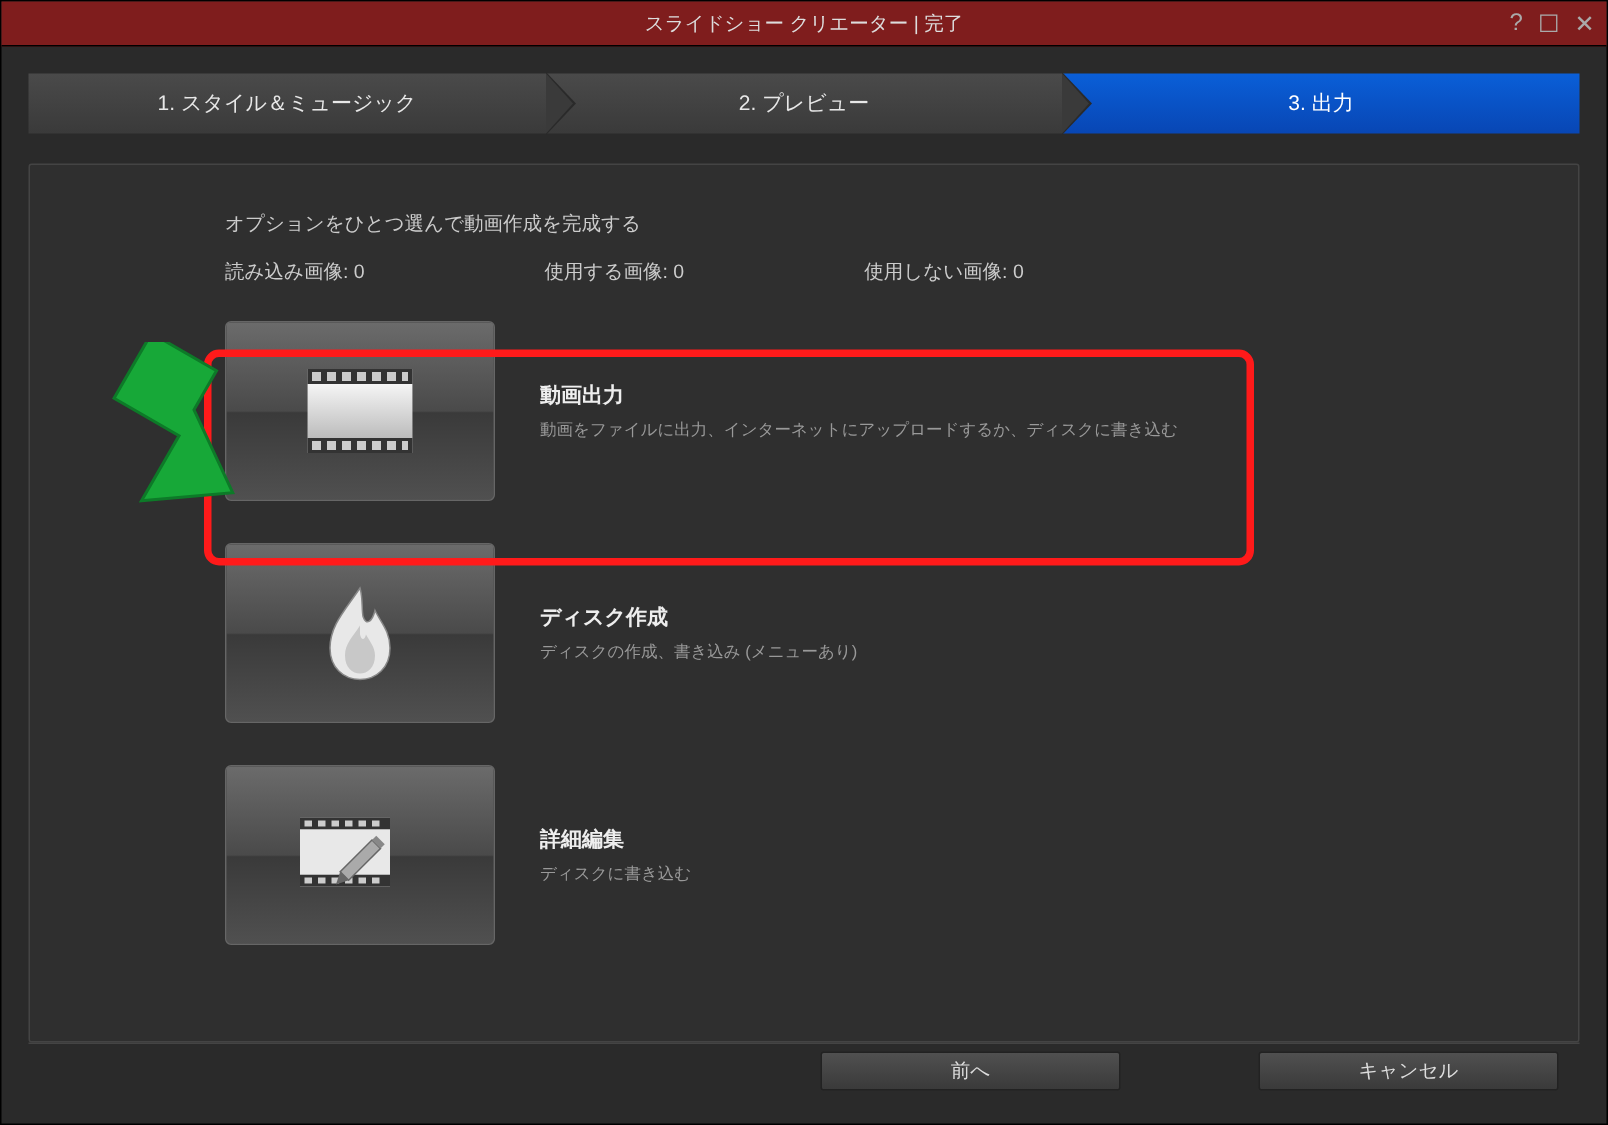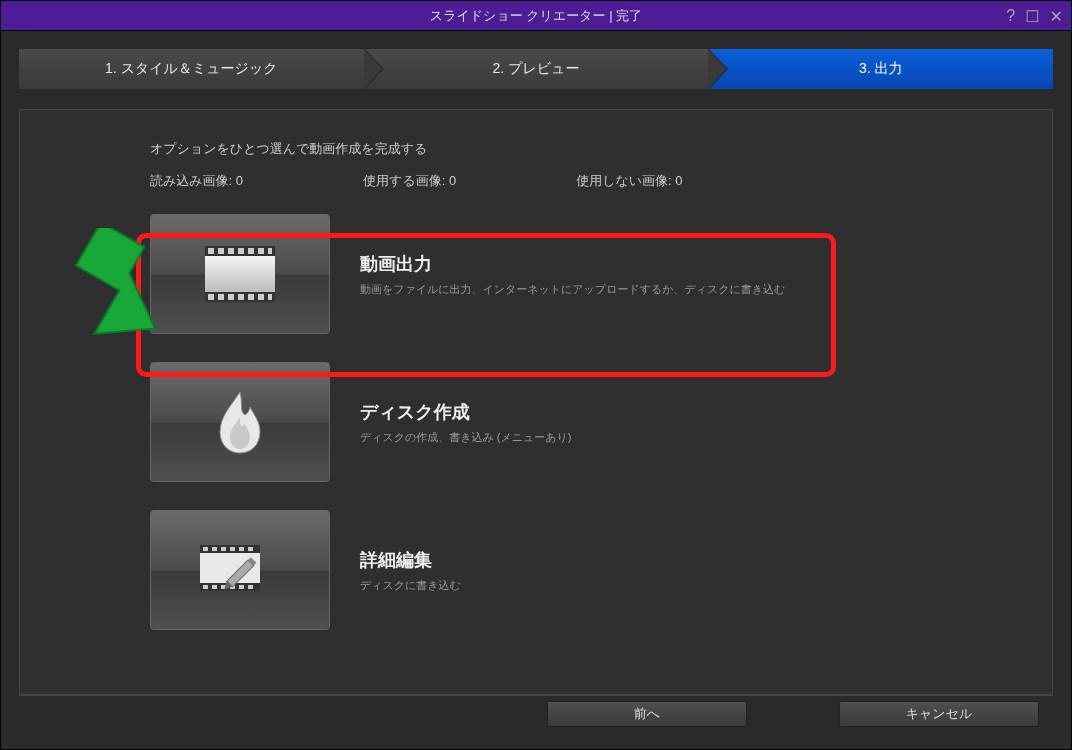--- a/index.html
+++ b/index.html
@@ -15,21 +15,21 @@
   .window {
     width: 1072px;
     height: 750px;
     background: #2a2a2a;
     border: 1px solid #000;
     display: flex;
     flex-direction: column;
   }
   .titlebar {
     height: 30px;
-    background: #4c1d95;
+    background: #7f1d1d;
     border-bottom: 1px solid #000;
     display: flex;
     align-items: center;
     justify-content: center;
     position: relative;
     font-size: 13px;
     color: #ddd;
   }
   .title-controls {
     position: absolute;
@@ -122,21 +122,21 @@
     border: 1px solid #666;
     border-radius: 4px;
     background: linear-gradient(to bottom,#6b6b6b 0%,#4a4a4a 50%,#3a3a3a 51%,#505050 100%);
     display: flex;
     align-items: center;
     justify-content: center;
     margin-right: 30px;
     flex-shrink: 0;
   }
   .option .text h3 {
-    font-size: 18px;
+    font-size: 14px;
     color: #eee;
     font-weight: bold;
     margin-bottom: 6px;
   }
   .option .text p {
     font-size: 11px;
     color: #999;
   }
   .highlight-box {
     position: absolute;

